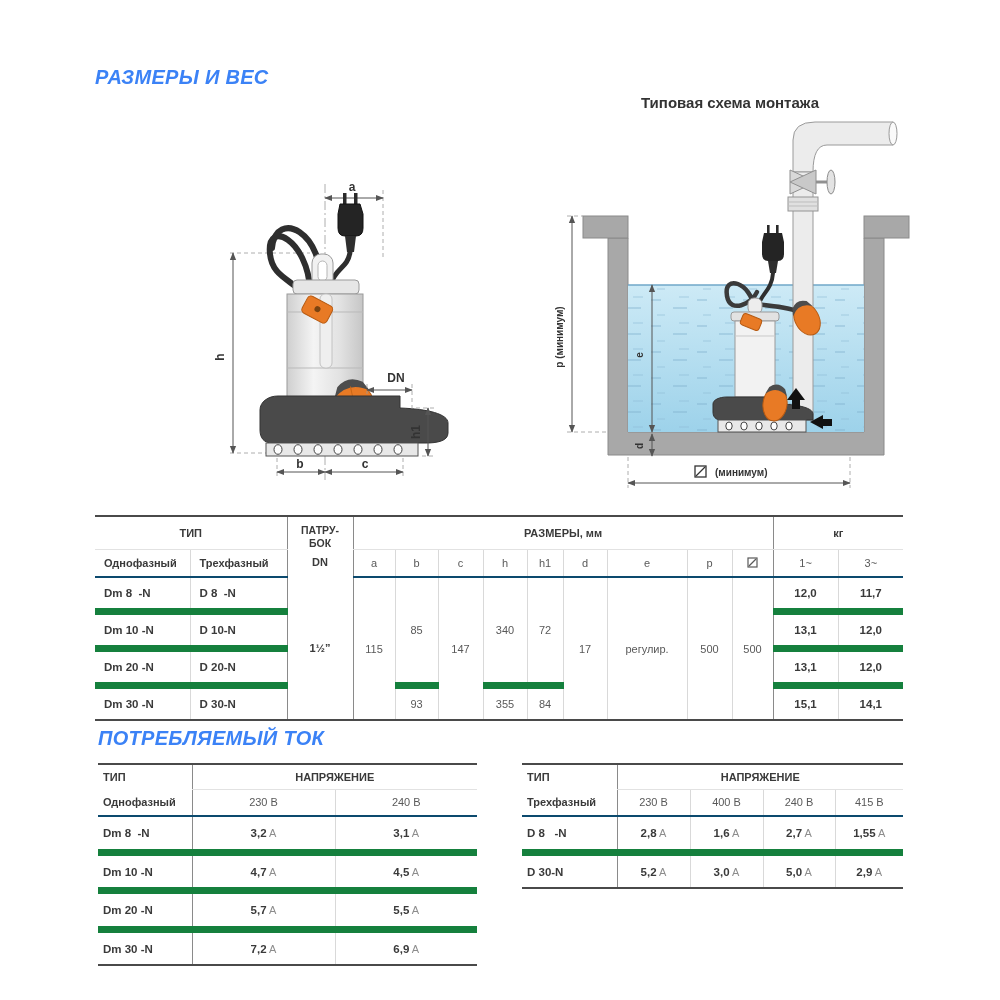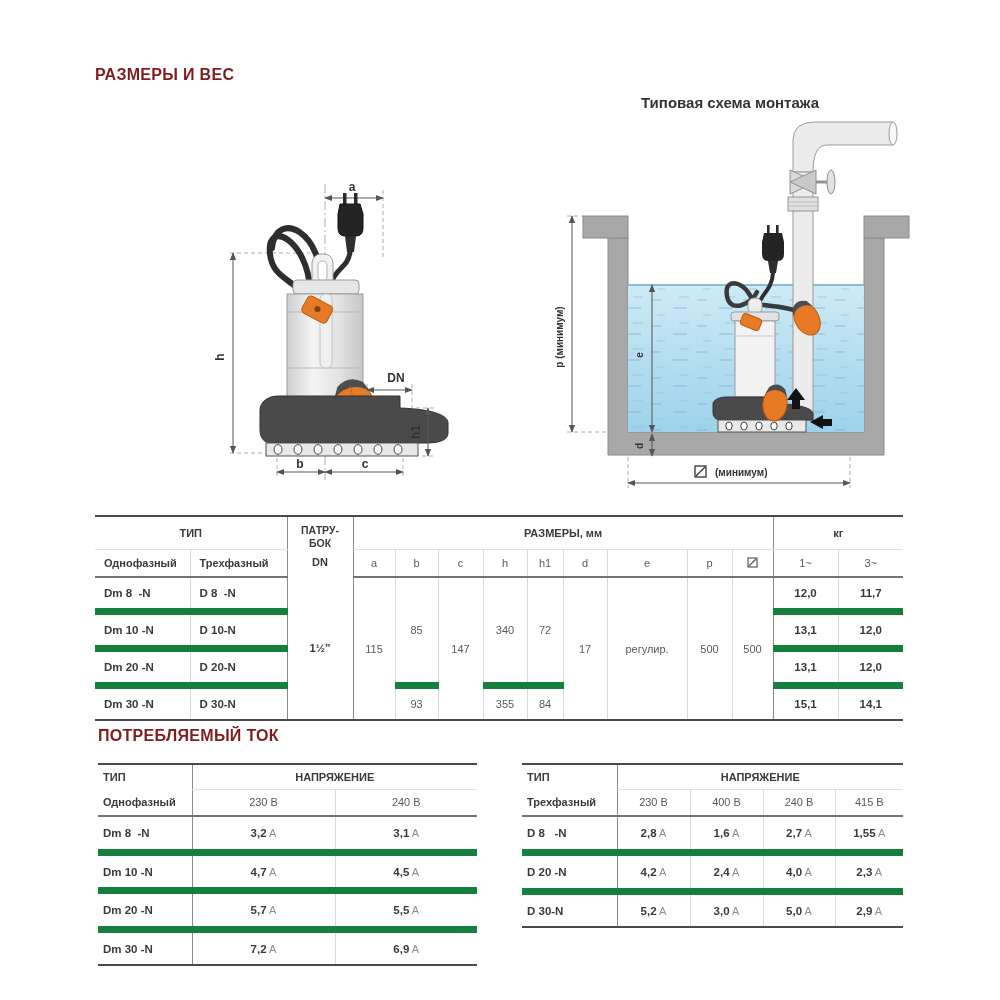--- a/index.html
+++ b/index.html
@@ -1,29 +1,29 @@
 <!DOCTYPE html>
 <html><head>
 <meta charset="utf-8">
 <style>
   html,body{margin:0;padding:0;background:#fff;}
   .page{position:relative;width:1000px;height:1000px;background:#fff;
         font-family:"Liberation Sans",sans-serif;overflow:hidden;}
-  .navy-title{position:absolute;font-size:16px;font-weight:bold;color:#7f1d1d;letter-spacing:.3px;}
+  .navy-title{position:absolute;font-size:20px;font-weight:bold;color:#3b82f6;letter-spacing:.3px;font-style:italic;}
   .diagram-title{position:absolute;font-size:15px;font-weight:bold;color:#333;text-align:center;}
 
   table{border-collapse:collapse;table-layout:fixed;position:absolute;}
   th,td{padding:0;font-size:11px;color:#595959;font-weight:normal;text-align:center;vertical-align:middle;}
   .bd{color:#3a3a3a;font-weight:bold;}
   .model{color:#3a3a3a;font-weight:bold;text-align:left;padding-left:9px;white-space:pre;font-size:11.5px;}
   .unit{color:#8c8c8c;font-weight:normal;}
   .val{color:#3a3a3a;font-weight:bold;font-size:11.5px;}
 
   table.dt{border-top:2px solid #4a4a4a;border-bottom:2px solid #4a4a4a;}
-  table.dt thead tr:last-child th{border-bottom:2px solid #737373;}
+  table.dt thead tr:last-child th{border-bottom:2px solid #0c4a6e;}
   .gsep{border-left:1px solid #8a8a8a;}
   .lsep{border-left:1px solid #d9d9d9;}
   .hline{border-bottom:1px solid #e2e2e2;}
   table.dt tbody tr + tr td{border-top:7px solid #15803d;margin-left:40px;}
   table.dt tbody td{height:30px;}
 
   .dim-main thead tr.gh th{height:32px;}
   .dim-main thead tr.sh th{height:26px;}
   .portcell{line-height:1.25;margin-left:16px;}
   .portcell .p1{font-size:10.5px;}
@@ -427,27 +427,20 @@
     </thead>
     <tbody>
       <tr>
         <td class="model" style="height:32px;padding-left:5px;">D 8   -N</td>
         <td class="gsep"><span class="val">2,8</span><span class="unit"> A</span></td>
         <td class="lsep"><span class="val">1,6</span><span class="unit"> A</span></td>
         <td class="lsep"><span class="val">2,7</span><span class="unit"> A</span></td>
         <td class="lsep"><span class="val">1,55</span><span class="unit"> A</span></td>
       </tr>
       <tr>
-        <td class="model" style="height:32px;padding-left:5px;">D 20 -N</td>
-        <td class="gsep"><span class="val">4,2</span><span class="unit"> A</span></td>
-        <td class="lsep"><span class="val">2,4</span><span class="unit"> A</span></td>
-        <td class="lsep"><span class="val">4,0</span><span class="unit"> A</span></td>
-        <td class="lsep"><span class="val">2,3</span><span class="unit"> A</span></td>
-      </tr>
-      <tr>
         <td class="model" style="height:31px;padding-left:5px;">D 30-N</td>
         <td class="gsep"><span class="val">5,2</span><span class="unit"> A</span></td>
         <td class="lsep"><span class="val">3,0</span><span class="unit"> A</span></td>
         <td class="lsep"><span class="val">5,0</span><span class="unit"> A</span></td>
         <td class="lsep"><span class="val">2,9</span><span class="unit"> A</span></td>
       </tr>
     </tbody>
   </table>
 
 </div>

